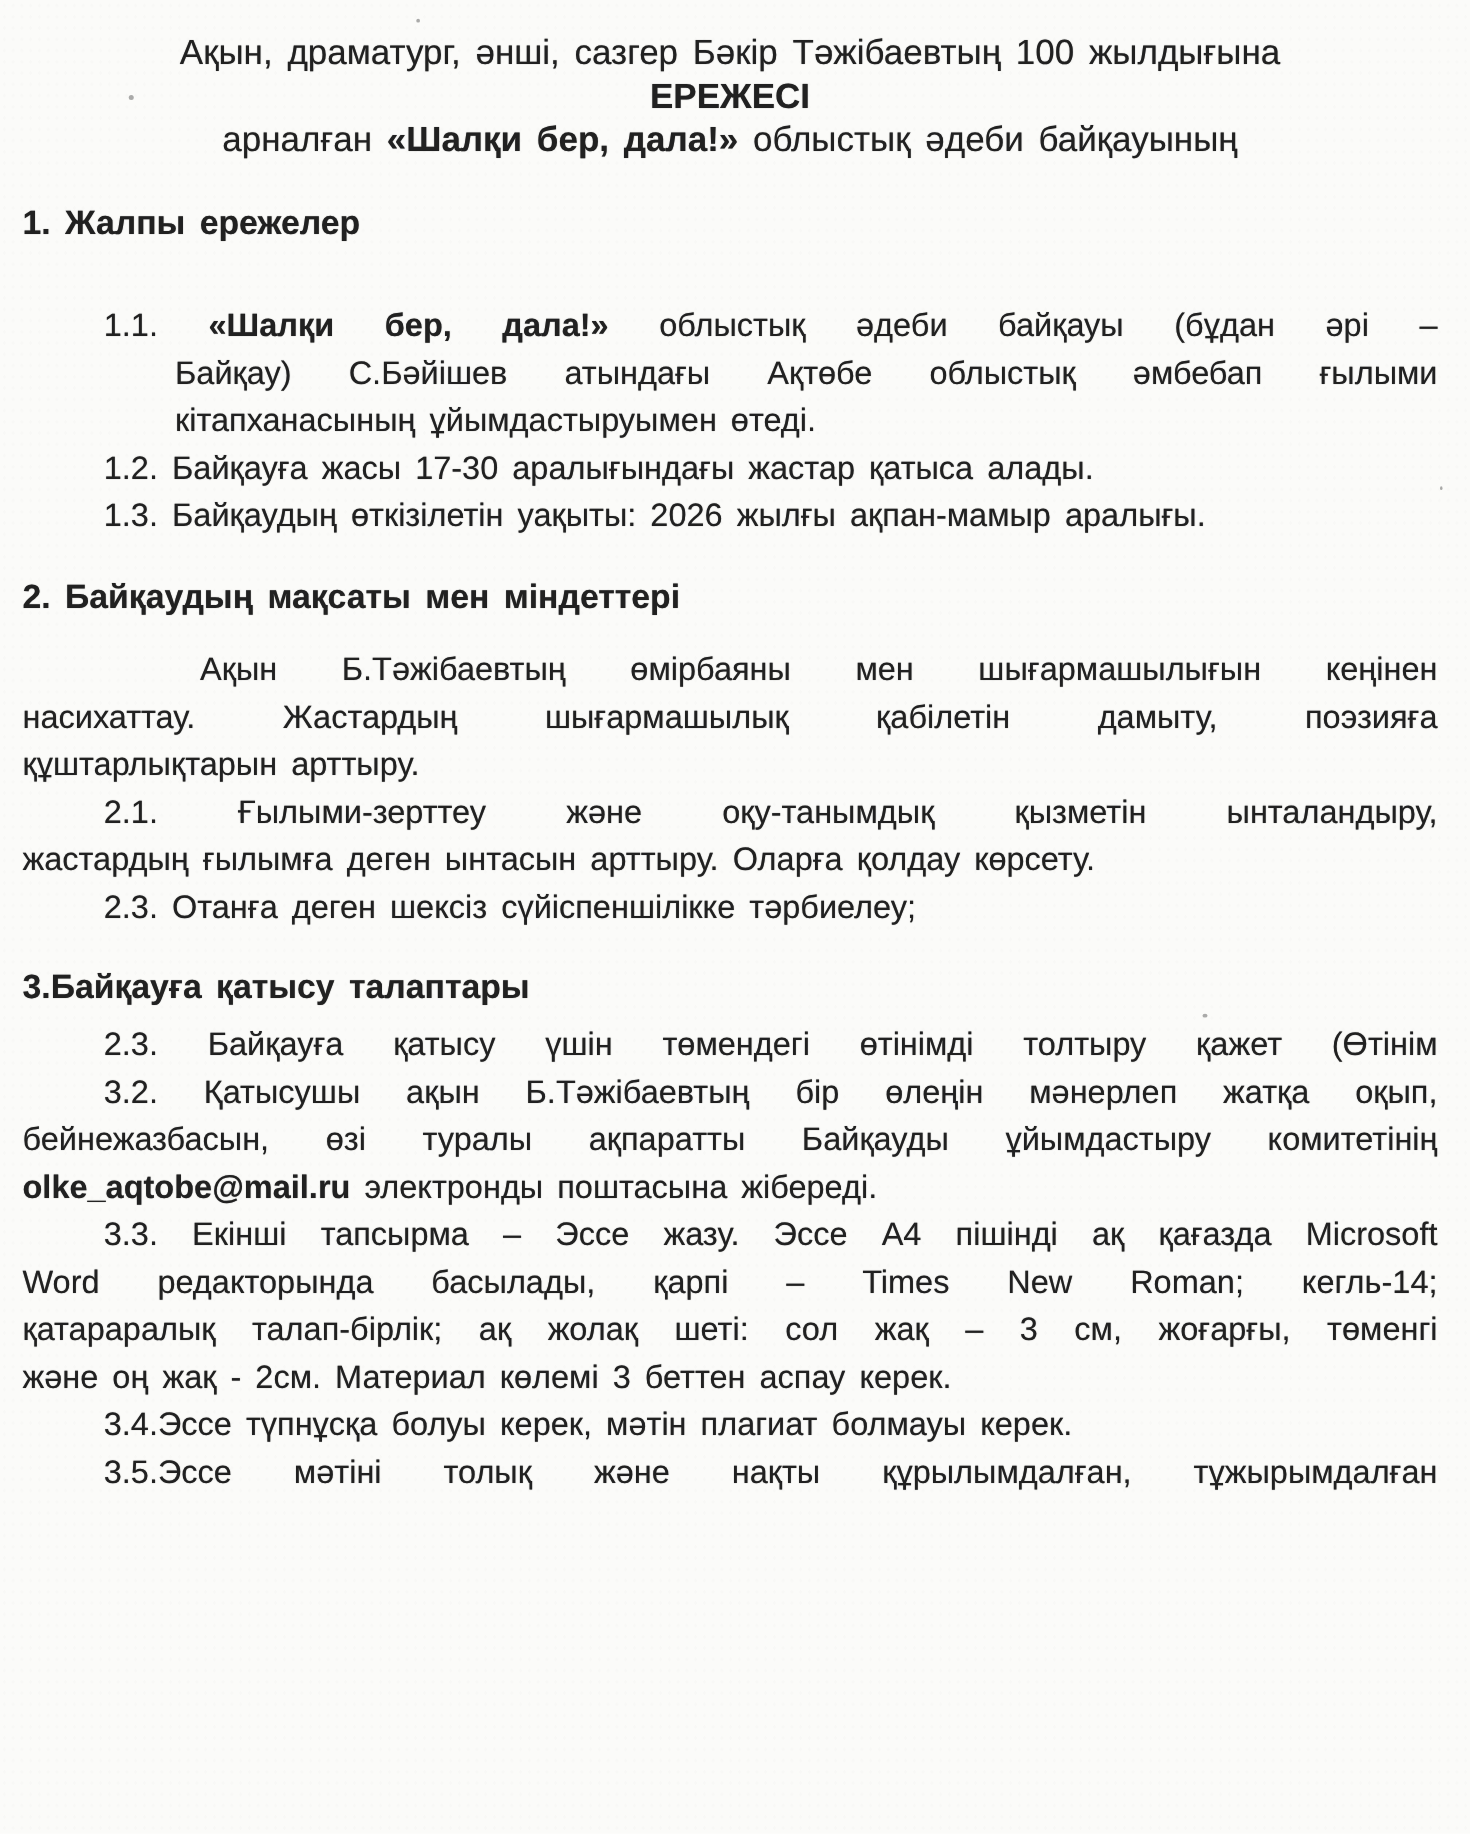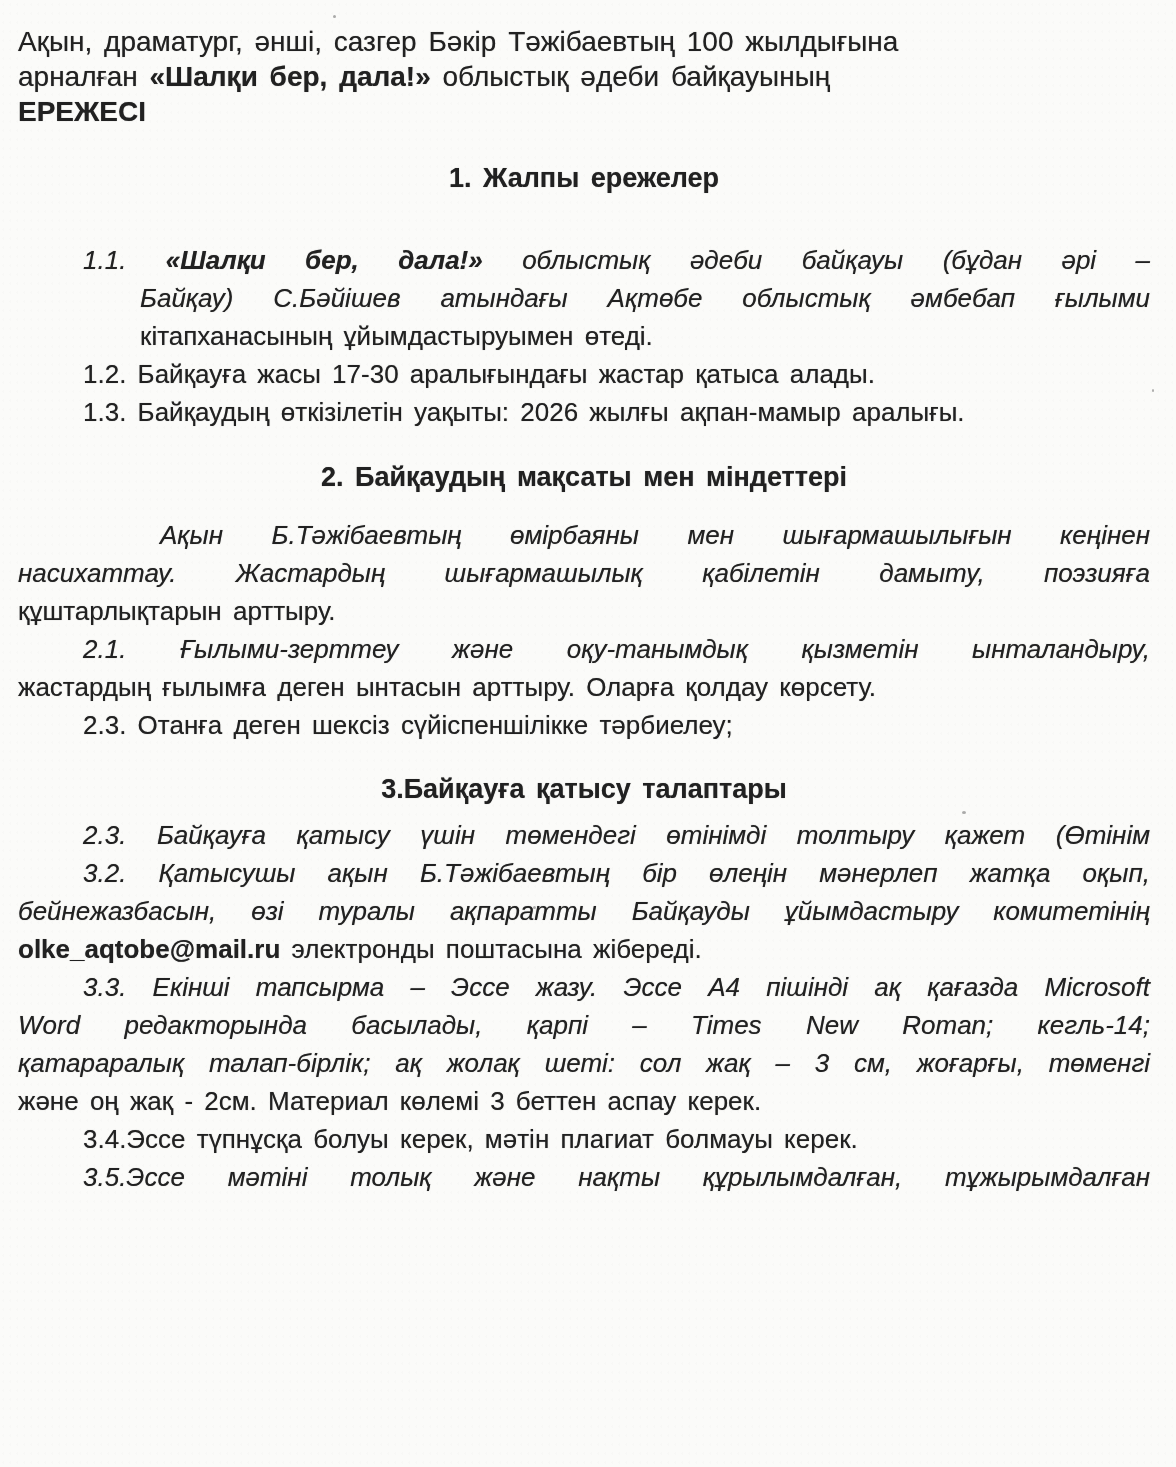--- a/index.html
+++ b/index.html
@@ -14,33 +14,33 @@
     font-family: "Liberation Sans", sans-serif;
     font-size: 26px;
     line-height: 38px;
     color: #212121;
     text-shadow: 0 0 0.8px rgba(33,33,33,0.55);
     word-spacing: 4px;
   }
   .doc { padding: 24px 26px 0 18px; }
 
   
-  .title-line { text-align: left; font-size: 28px; line-height: 35px; }
+  .title-line { text-align: center; font-size: 28px; line-height: 35px; }
   .bold { font-weight: 700; }
 
   
   .heading {
-    text-align: center; font-weight: 700; font-size: 27px; line-height: 38px;
+    text-align: left; font-weight: 700; font-size: 27px; line-height: 38px;
   }
   .h1 { margin: 30px 0 44px 0; }
   .h2 { margin: 27px 0 20px 0; }
   .h3 { margin: 26px 0 8px 0; }
 
   
-  .jl { text-align: justify; text-align-last: justify; font-style: italic; }
+  .jl { text-align: justify; text-align-last: justify; }
   .ll { text-align: right; text-align-last: left; }
 
   
   .ind  { padding-left: 65px; }   
   .ind2 { padding-left: 122px; }  
   .ind3 { padding-left: 142px; }  
 
   
   .speck { position: absolute; background: rgba(90,90,90,0.5); border-radius: 50%; }
   .sp1 { left: 333px; top: 15px;  width: 3px; height: 3px; }
@@ -57,25 +57,25 @@
   <div class="speck sp2"></div>
   <div class="speck sp3"></div>
   <div class="speck sp4"></div>
   <div class="speck sp5"></div>
 
   <div class="doc">
 
     <div class="title-line">
       <span>Ақын, драматург, әнші, сазгер Бәкір Тәжібаевтың 100 жылдығына</span>
     </div>
+    <div class="title-line bold">
+      <span>ЕРЕЖЕСІ</span>
+    </div>
     <div class="title-line">
       <span>арналған </span><span class="bold">«Шалқи бер, дала!»</span><span> облыстық әдеби байқауының</span>
-    </div>
-    <div class="title-line bold">
-      <span>ЕРЕЖЕСІ</span>
     </div>
 
     <div class="heading h1">1. Жалпы ережелер</div>
 
     <div>
       <div class="jl ind">
         <span>1.1. </span><span class="bold">«Шалқи бер, дала!»</span><span> облыстық әдеби байқауы (бұдан әрі –</span>
       </div>
       <div class="jl ind2">Байқау) С.Бәйішев атындағы Ақтөбе облыстық әмбебап ғылыми</div>
       <div class="ll ind2">кітапханасының ұйымдастыруымен өтеді.</div>

